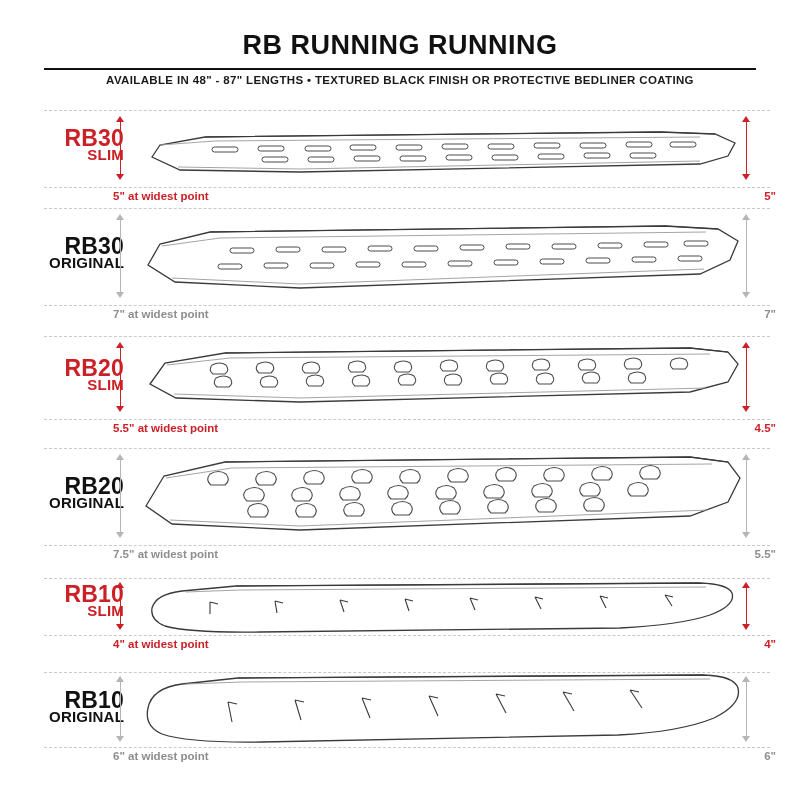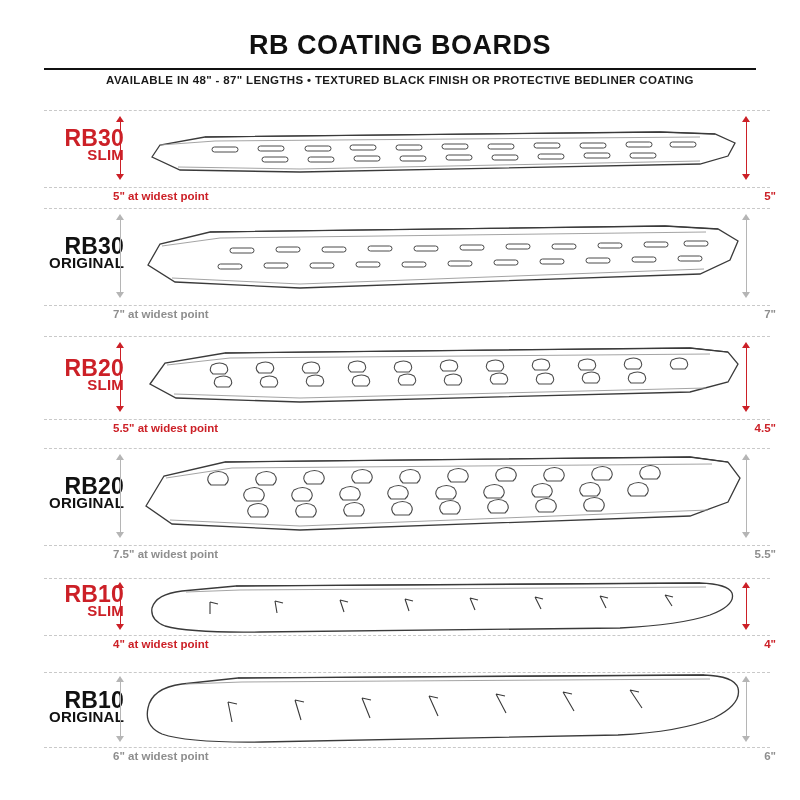--- a/index.html
+++ b/index.html
@@ -126,21 +126,21 @@
   .dim-text.right { text-align: right; }
 
   .board-svg { position: absolute; top: 0; left: 0; }
 </style>
 </head>
 <body>
 
 <div id="page">
 
   <div class="header">
-    <div class="title">RB COATING BOARDS</div>
+    <div class="title">RB RUNNING RUNNING</div>
     <div class="rule"></div>
     <div class="subtitle">AVAILABLE IN 48" - 87" LENGTHS  •  TEXTURED BLACK FINISH OR PROTECTIVE BEDLINER COATING</div>
   </div>
 
   <div class="row" style="top:110px; height:78px;">
     <div class="guide-top"></div>
     <div class="guide-bottom"></div>
 
     <div class="label-block">
       <div class="label-model red">RB30</div>

